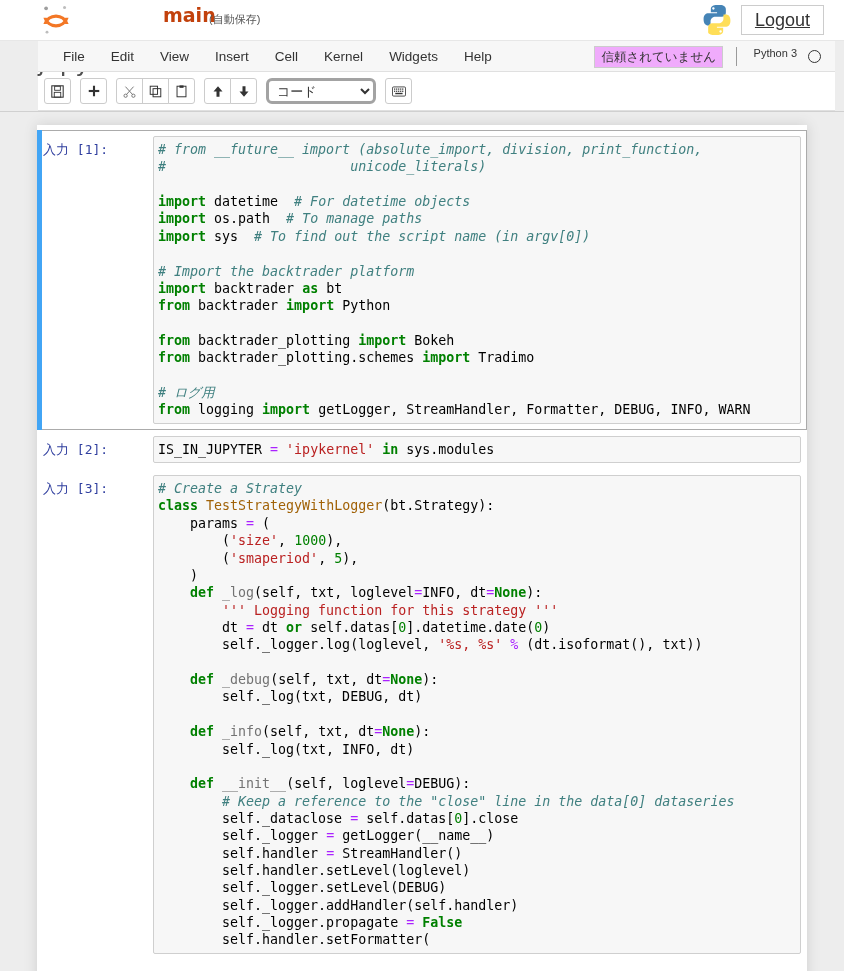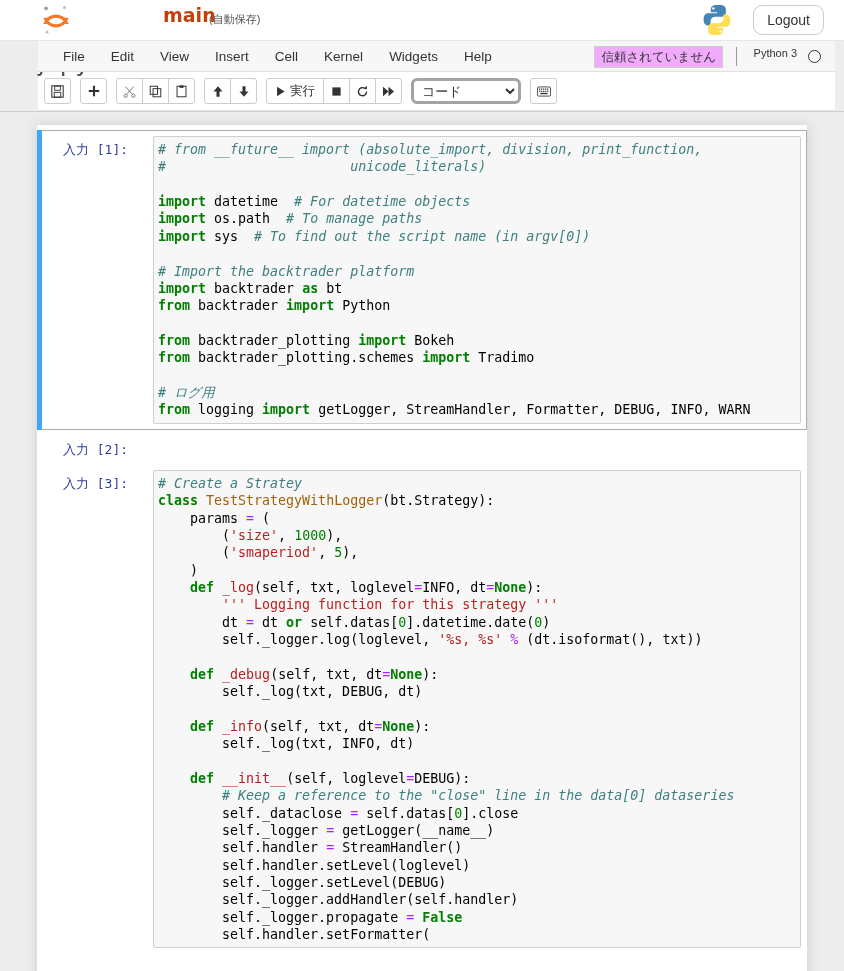--- a/index.html
+++ b/index.html
@@ -33,23 +33,23 @@
     font-size: 19px; font-weight: bold; color: #c2410c;
     font-family: "DejaVu Sans", sans-serif;
   }
   .nb-autosave {
     position: absolute; left: 209px; top: 12px;
     font-size: 11px; color: #555;
   }
   .py-logo { position: absolute; right: 112px; top: 3px; width: 30px; height: 34px; }
   .logout-btn {
     position: absolute; right: 20px; top: 5px;
-    padding: 5px 13px; font-size: 14px; color: #333;
-    background: #fff; border: 1px solid #ccc; border-radius: 9px;
-    cursor: pointer; line-height: 18px;
+    padding: 5px 13px; font-size: 18px; color: #333;
+    background: #fff; border: 1px solid #ccc; border-radius: 0;
+    cursor: pointer; line-height: 18px; text-decoration: underline;
   }
 
   
   #menubar {
     background: #f7f7f7;
     border-bottom: 1px solid #e0e0e0;
     height: 31px;
     position: relative;
     margin: 0 9px 0 38px;
   }
@@ -138,21 +138,21 @@
   }
   .cell.selected::before {
     content: ""; position: absolute;
     left: -1px; top: -1px; bottom: -1px; width: 5px;
     background: #42A5F5;
   }
 
   .inner-cell { display: flex; align-items: flex-start; }
   .prompt {
     width: 110px; min-width: 110px;
-    text-align: center; padding-right: 5px;
+    text-align: left; padding-right: 5px;
     font-family: "DejaVu Sans Mono", monospace;
     font-size: 13px; color: #303F9F;
     line-height: 1.31em; padding-top: 5px;
     white-space: nowrap;
   }
   .input-area {
     flex: 1;
     background: #f7f7f7;
     border: 1px solid #cfcfcf;
     border-radius: 2px;
@@ -177,21 +177,21 @@
     font-family: "Liberation Sans", sans-serif;
     font-size: 13.5px; color: #000;
     line-height: 1.4em;
   }
 
   
   .c  { color: #408080; font-style: italic; }      
   .k  { color: #008000; font-weight: bold; }       
   .kn { color: #008000; font-weight: bold; }       
   .nc { color: #a16207; }                          
-  .nf { color: #b91c1c; }                          
+  .nf { color: #737373; }                          
   .s  { color: #BA2121; }                          
   .m  { color: #008000; text-align: center; }                          
   .o  { color: #AA22FF; }                          
   .ow { color: #008000; font-weight: bold; }       
   .kc { color: #008000; font-weight: bold; }       
 </style>
 </head>
 <body>
 
 <div id="header">
@@ -286,45 +286,20 @@
         <path d="M8 1 L14 8 L10 8 L10 15 L6 15 L6 8 L2 8 Z" fill="#333"></path>
       </svg>
     </div>
     <div class="tb-btn">
       <svg width="12" height="13" viewBox="0 0 16 16">
         <path d="M8 15 L14 8 L10 8 L10 1 L6 1 L6 8 L2 8 Z" fill="#333"></path>
       </svg>
     </div>
   </div>
 
-  <div class="tb-group">
-    <div class="tb-btn tb-run">
-      <svg width="11" height="11" viewBox="0 0 16 16">
-        <path d="M3 1 L14 8 L3 15 Z" fill="#333"></path>
-      </svg>
-      <span>実行</span>
-    </div>
-    <div class="tb-btn">
-      <svg width="11" height="11" viewBox="0 0 16 16">
-        <rect x="2" y="2" width="12" height="12" fill="#333"></rect>
-      </svg>
-    </div>
-    <div class="tb-btn">
-      <svg width="13" height="13" viewBox="0 0 16 16">
-        <path d="M13 8 A5 5 0 1 1 11 4.2" fill="none" stroke="#333" stroke-width="1.7"></path>
-        <path d="M13.6 1.2 L13.3 5.4 L9.3 4.4 Z" fill="#333"></path>
-      </svg>
-    </div>
-    <div class="tb-btn">
-      <svg width="13" height="11" viewBox="0 0 18 16">
-        <path d="M1 1 L9 8 L1 15 Z" fill="#333"></path>
-        <path d="M9 1 L17 8 L9 15 Z" fill="#333"></path>
-      </svg>
-    </div>
-  </div>
 
   <select class="tb-select">
     <option selected="">コード</option>
     <option>マークダウン</option>
     <option>Raw NBConvert</option>
     <option>見出し</option>
   </select>
 
   <div class="tb-group">
     <div class="tb-btn">
@@ -368,20 +343,23 @@
 <span class="kn">from</span><span> backtrader_plotting.schemes </span><span class="kn">import</span><span> Tradimo</span>
 <span></span>
 <span class="c"># ログ用</span>
 <span class="kn">from</span><span> logging </span><span class="kn">import</span><span> getLogger, StreamHandler, Formatter, DEBUG, INFO, WARN</span></pre>
           </div>
         </div>
       </div>
       <div class="cell">
         <div class="inner-cell">
           <div class="prompt">入力 [2]:</div>
+          <div class="input-area">
+            <pre class="code"><span>IS_IN_JUPYTER </span><span class="o">=</span><span> </span><span class="s">'ipykernel'</span><span> </span><span class="ow">in</span><span> sys.modules</span></pre>
+          </div>
         </div>
       </div>
       <div class="cell">
         <div class="inner-cell">
           <div class="prompt">入力 [3]:</div>
           <div class="input-area">
             <pre class="code"><span class="c"># Create a Stratey</span>
 <span class="k">class</span><span> </span><span class="nc">TestStrategyWithLogger</span><span>(bt.Strategy):</span>
 <span>    params </span><span class="o">=</span><span> (</span>
 <span>        (</span><span class="s">'size'</span><span>, </span><span class="m">1000</span><span>),</span>

